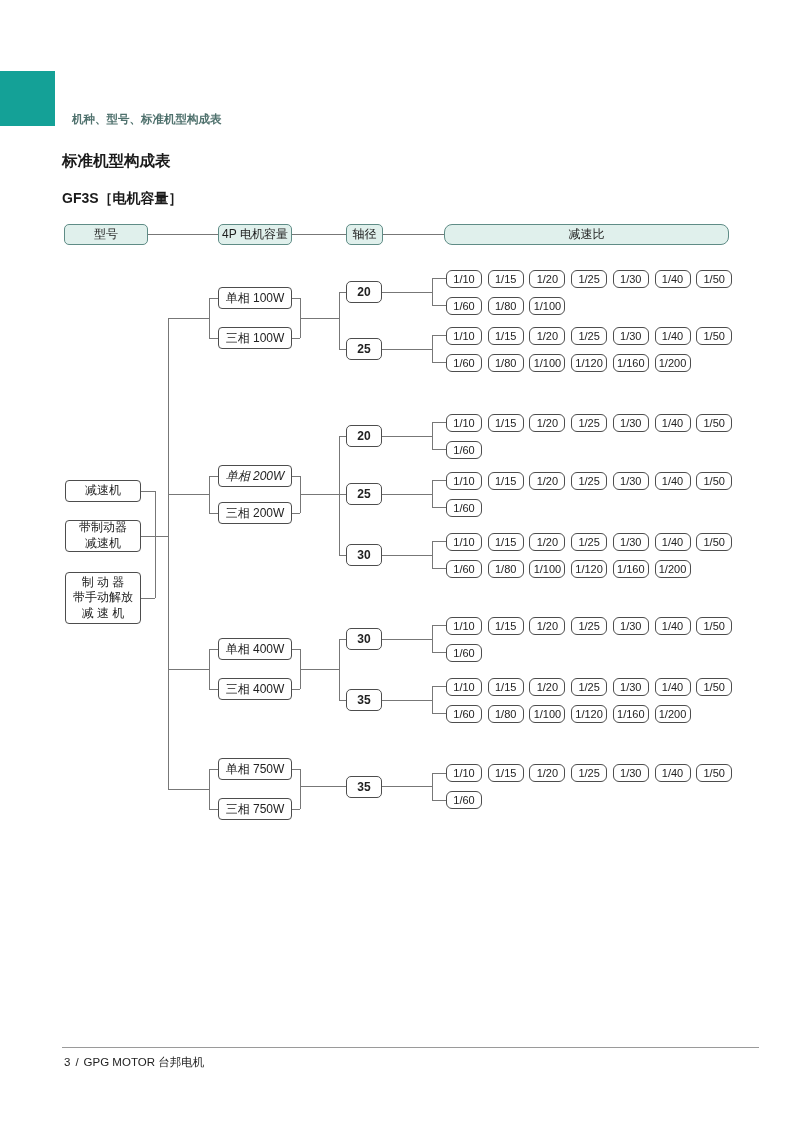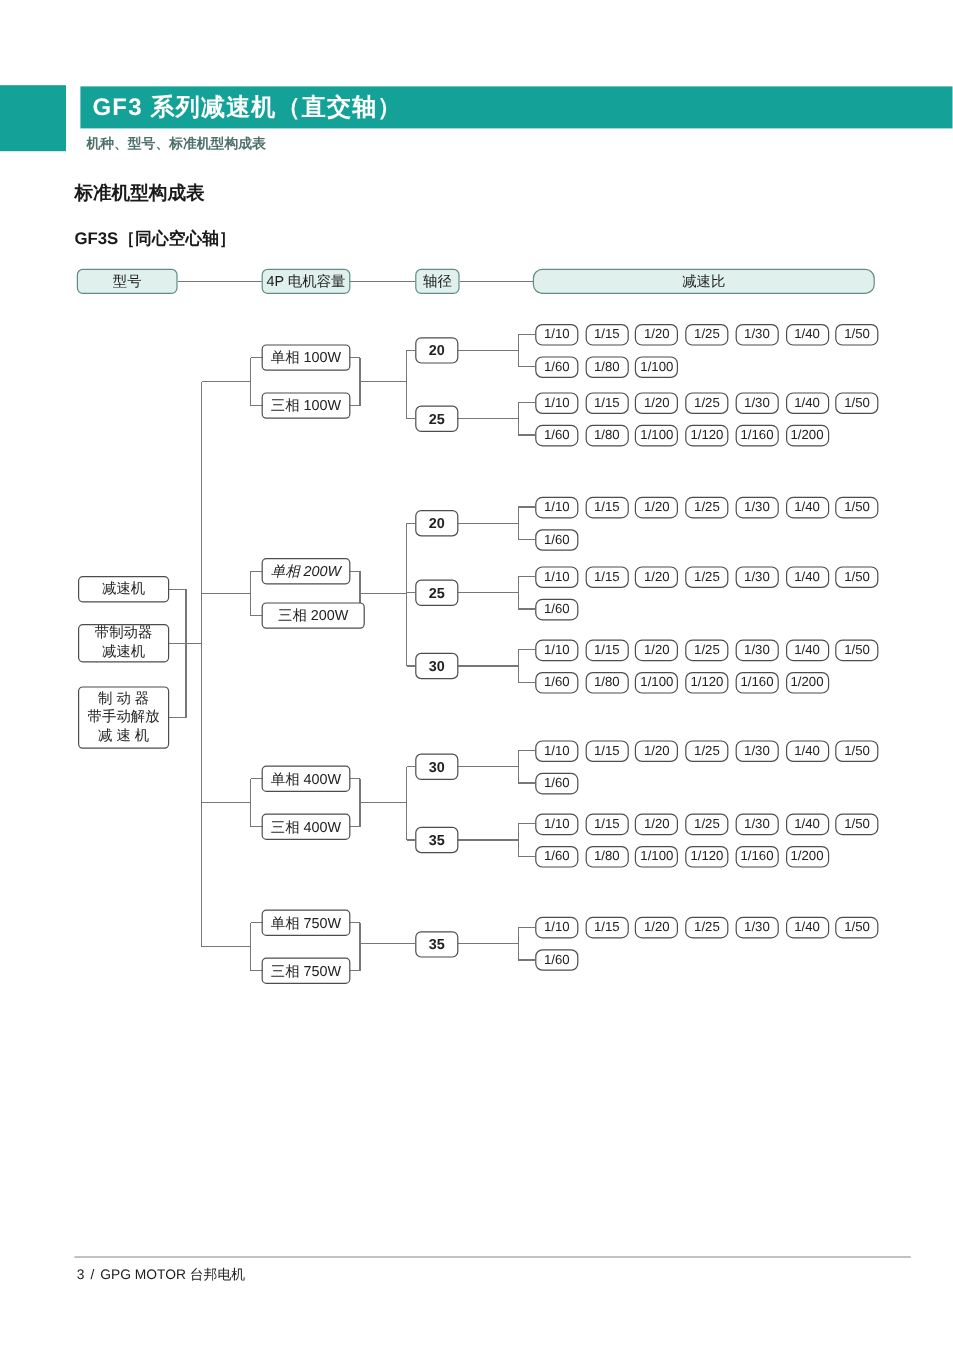--- a/index.html
+++ b/index.html
@@ -22,26 +22,23 @@
   .ratio{border-radius:6px;font-size:11px;}
   .footer-line{position:absolute;left:62px;top:1047px;width:697px;height:0;border-top:1px solid #9a9a9a;}
   .footer{position:absolute;left:64px;top:1055px;font-size:11.5px;color:#222222;}
   .footer span{margin-right:5px;}
 </style>
 </head>
 <body>
 
 <div class="page">
   <div class="banner-square"></div>
-  <div class="banner">
-    <span>GF3 系列减速机（直交轴）</span>
-  </div>
   <div class="subtitle">机种、型号、标准机型构成表</div>
   <h2 class="section-title">标准机型构成表</h2>
-  <h3 class="diagram-title">GF3S［同心空心轴］</h3>
+  <h3 class="diagram-title">GF3S［电机容量］</h3>
 
   <div id="diagram">
     <svg id="lines" width="794" height="1123" viewBox="0 0 794 1123" shape-rendering="crispEdges">
         <line x1="148" y1="234.5" x2="218" y2="234.5" stroke="#777777" stroke-width="1"></line>
         <line x1="292" y1="234.5" x2="346" y2="234.5" stroke="#777777" stroke-width="1"></line>
         <line x1="383" y1="234.5" x2="444" y2="234.5" stroke="#777777" stroke-width="1"></line>
         <line x1="141" y1="491" x2="155" y2="491" stroke="#777777" stroke-width="1"></line>
         <line x1="141" y1="536" x2="155" y2="536" stroke="#777777" stroke-width="1"></line>
         <line x1="141" y1="598" x2="155" y2="598" stroke="#777777" stroke-width="1"></line>
         <line x1="155" y1="491" x2="155" y2="598" stroke="#777777" stroke-width="1"></line>
@@ -159,21 +156,21 @@
       <div class="node ratio" style="left: 612.8px; top: 326.5px; width: 36px; height: 18px;">1/30</div>
       <div class="node ratio" style="left: 654.5px; top: 326.5px; width: 36px; height: 18px;">1/40</div>
       <div class="node ratio" style="left: 696.2px; top: 326.5px; width: 36px; height: 18px;">1/50</div>
       <div class="node ratio" style="left: 446px; top: 353.5px; width: 36px; height: 18px;">1/60</div>
       <div class="node ratio" style="left: 487.7px; top: 353.5px; width: 36px; height: 18px;">1/80</div>
       <div class="node ratio" style="left: 529.4px; top: 353.5px; width: 36px; height: 18px;">1/100</div>
       <div class="node ratio" style="left: 571.1px; top: 353.5px; width: 36px; height: 18px;">1/120</div>
       <div class="node ratio" style="left: 612.8px; top: 353.5px; width: 36px; height: 18px;">1/160</div>
       <div class="node ratio" style="left: 654.5px; top: 353.5px; width: 36px; height: 18px;">1/200</div>
       <div class="node motor" style="left: 218px; top: 465px; width: 74px; height: 22px; font-style: italic;">单相 200W</div>
-      <div class="node motor" style="left: 218px; top: 502px; width: 86px; height: 22px;">三相 200W</div>
+      <div class="node motor" style="left: 218px; top: 502px; width: 74px; height: 22px;">三相 200W</div>
       <div class="node shaft" style="left: 346px; top: 425px; width: 36px; height: 22px;">20</div>
       <div class="node ratio" style="left: 446px; top: 413.5px; width: 36px; height: 18px;">1/10</div>
       <div class="node ratio" style="left: 487.7px; top: 413.5px; width: 36px; height: 18px;">1/15</div>
       <div class="node ratio" style="left: 529.4px; top: 413.5px; width: 36px; height: 18px;">1/20</div>
       <div class="node ratio" style="left: 571.1px; top: 413.5px; width: 36px; height: 18px;">1/25</div>
       <div class="node ratio" style="left: 612.8px; top: 413.5px; width: 36px; height: 18px;">1/30</div>
       <div class="node ratio" style="left: 654.5px; top: 413.5px; width: 36px; height: 18px;">1/40</div>
       <div class="node ratio" style="left: 696.2px; top: 413.5px; width: 36px; height: 18px;">1/50</div>
       <div class="node ratio" style="left: 446px; top: 440.5px; width: 36px; height: 18px;">1/60</div>
       <div class="node shaft" style="left: 346px; top: 483px; width: 36px; height: 22px;">25</div>

